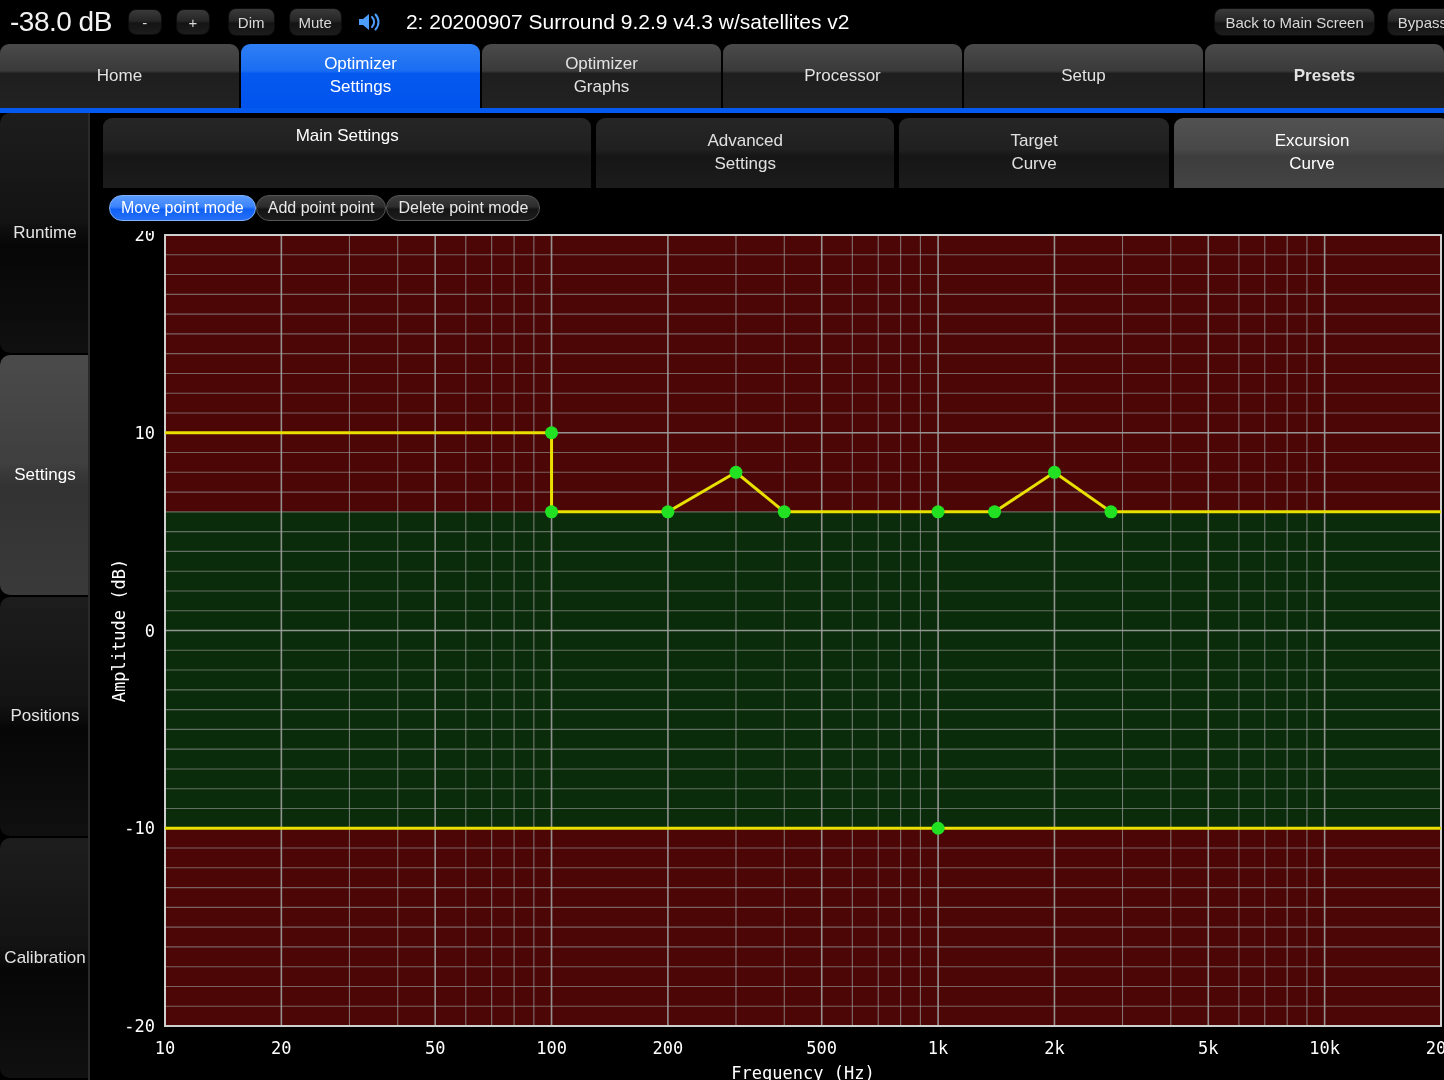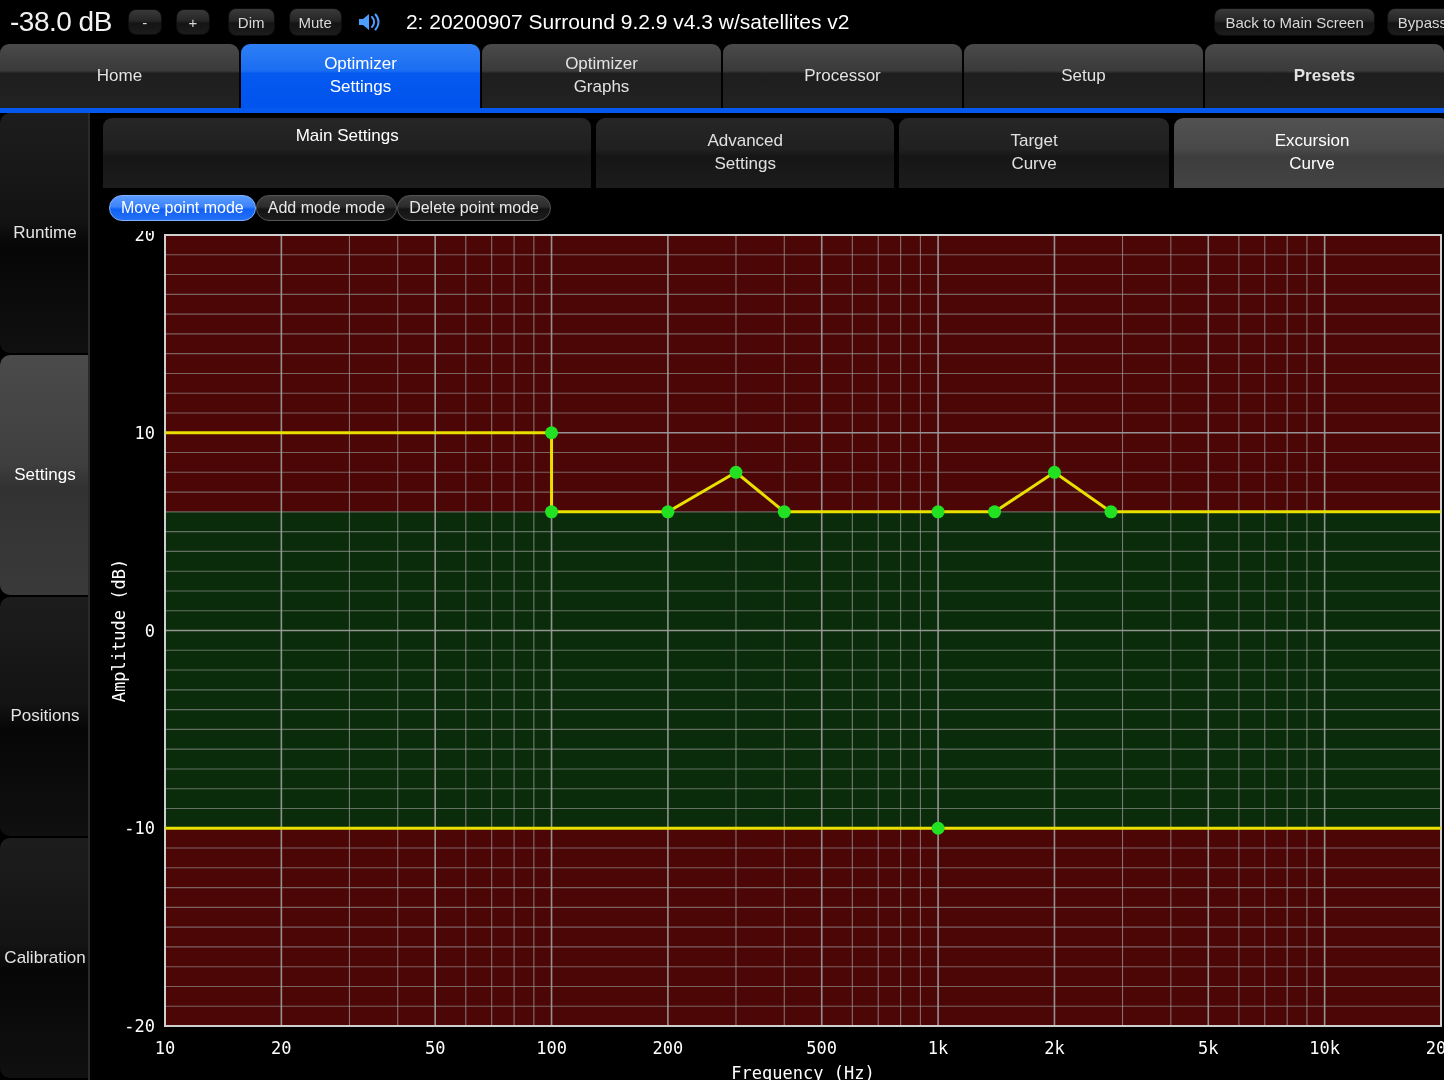--- a/index.html
+++ b/index.html
@@ -231,21 +231,21 @@
       <span>Curve</span>
     </div>
     <div id="stab-exc" class="stab active">
       <span>Excursion</span>
       <span>Curve</span>
     </div>
   </div>
 
   <div id="moderow">
     <div class="modebtn active">Move point mode</div>
-    <div class="modebtn">Add mode mode</div>
+    <div class="modebtn">Add point point</div>
     <div class="modebtn">Delete point mode</div>
   </div>
 
   <div id="chart-wrap">
     <svg id="chart-svg" width="1352" height="849" viewBox="0 0 1352 849">
         <rect x="62" y="4" width="1276" height="276.85" fill="#4d0606"></rect>
         <rect x="62" y="280.85" width="1276" height="316.4" fill="#0a2c0a"></rect>
         <rect x="62" y="597.25" width="1276" height="197.75" fill="#4d0606"></rect>
         <line x1="62" y1="4" x2="62" y2="795" stroke="#9a9a9a" stroke-width="1.6" stroke-opacity="0.95"></line>
         <line x1="178.36194611130094" y1="4" x2="178.36194611130094" y2="795" stroke="#9a9a9a" stroke-width="1.6" stroke-opacity="0.95"></line>

